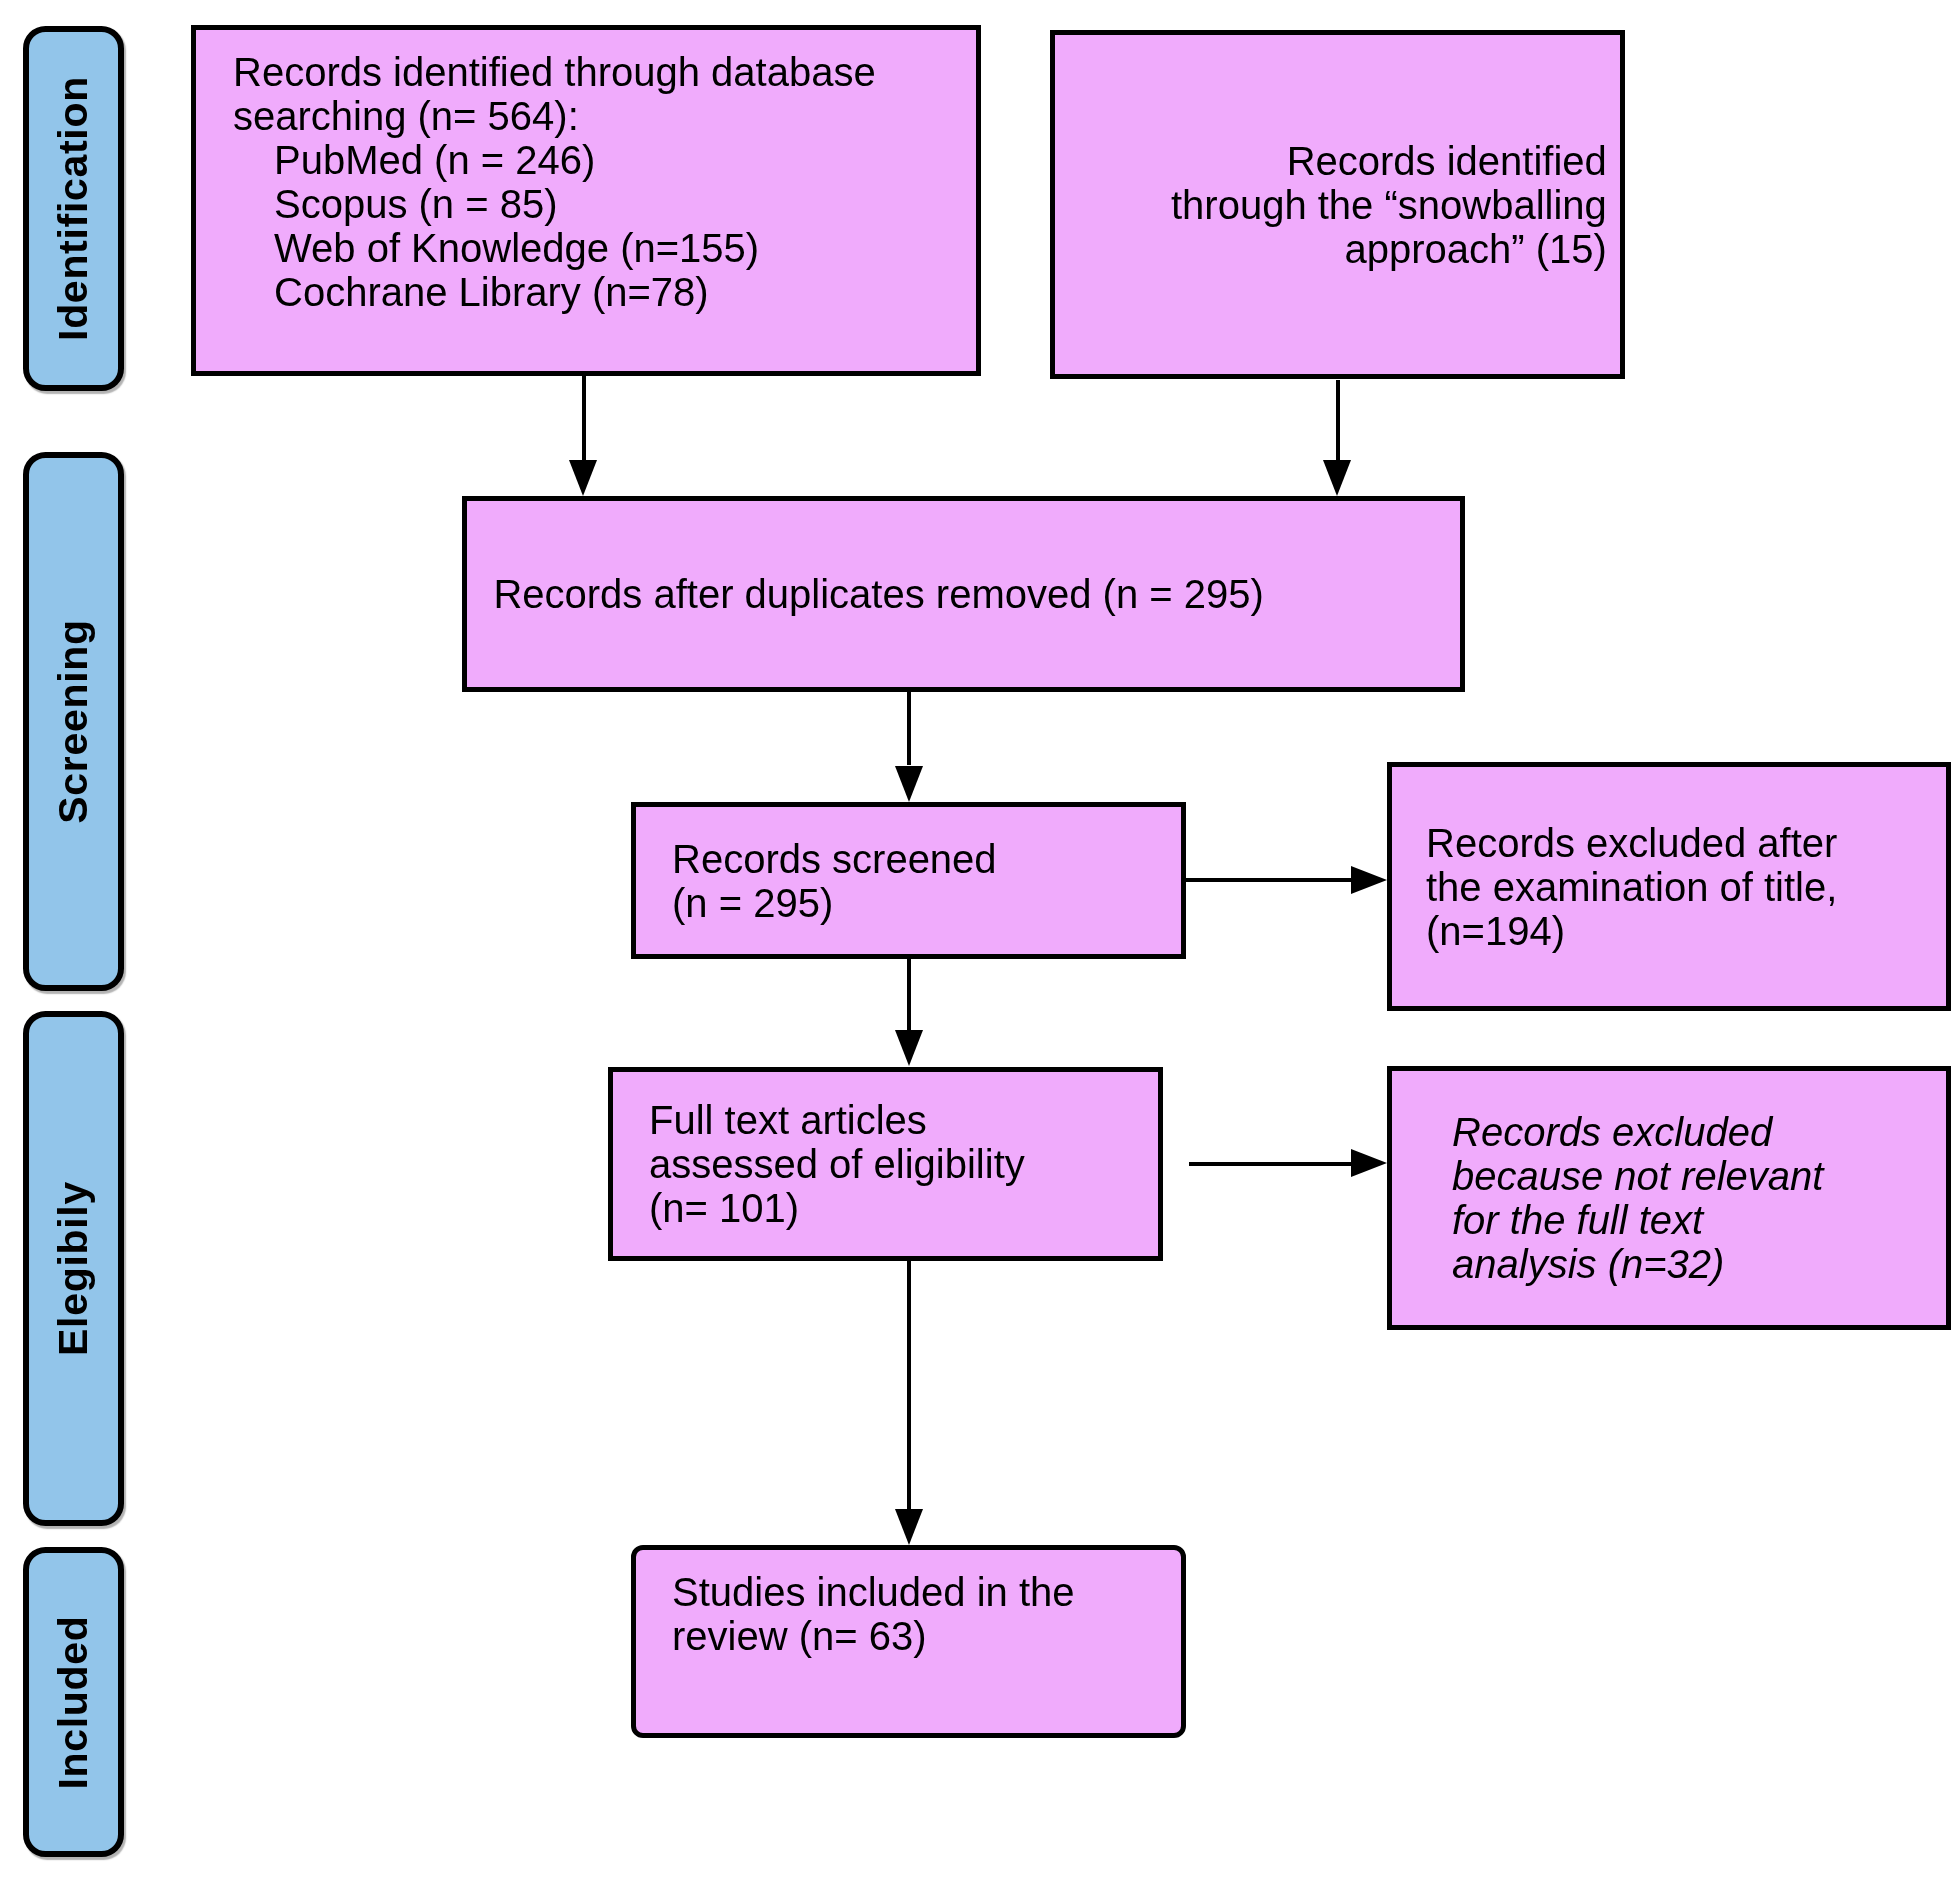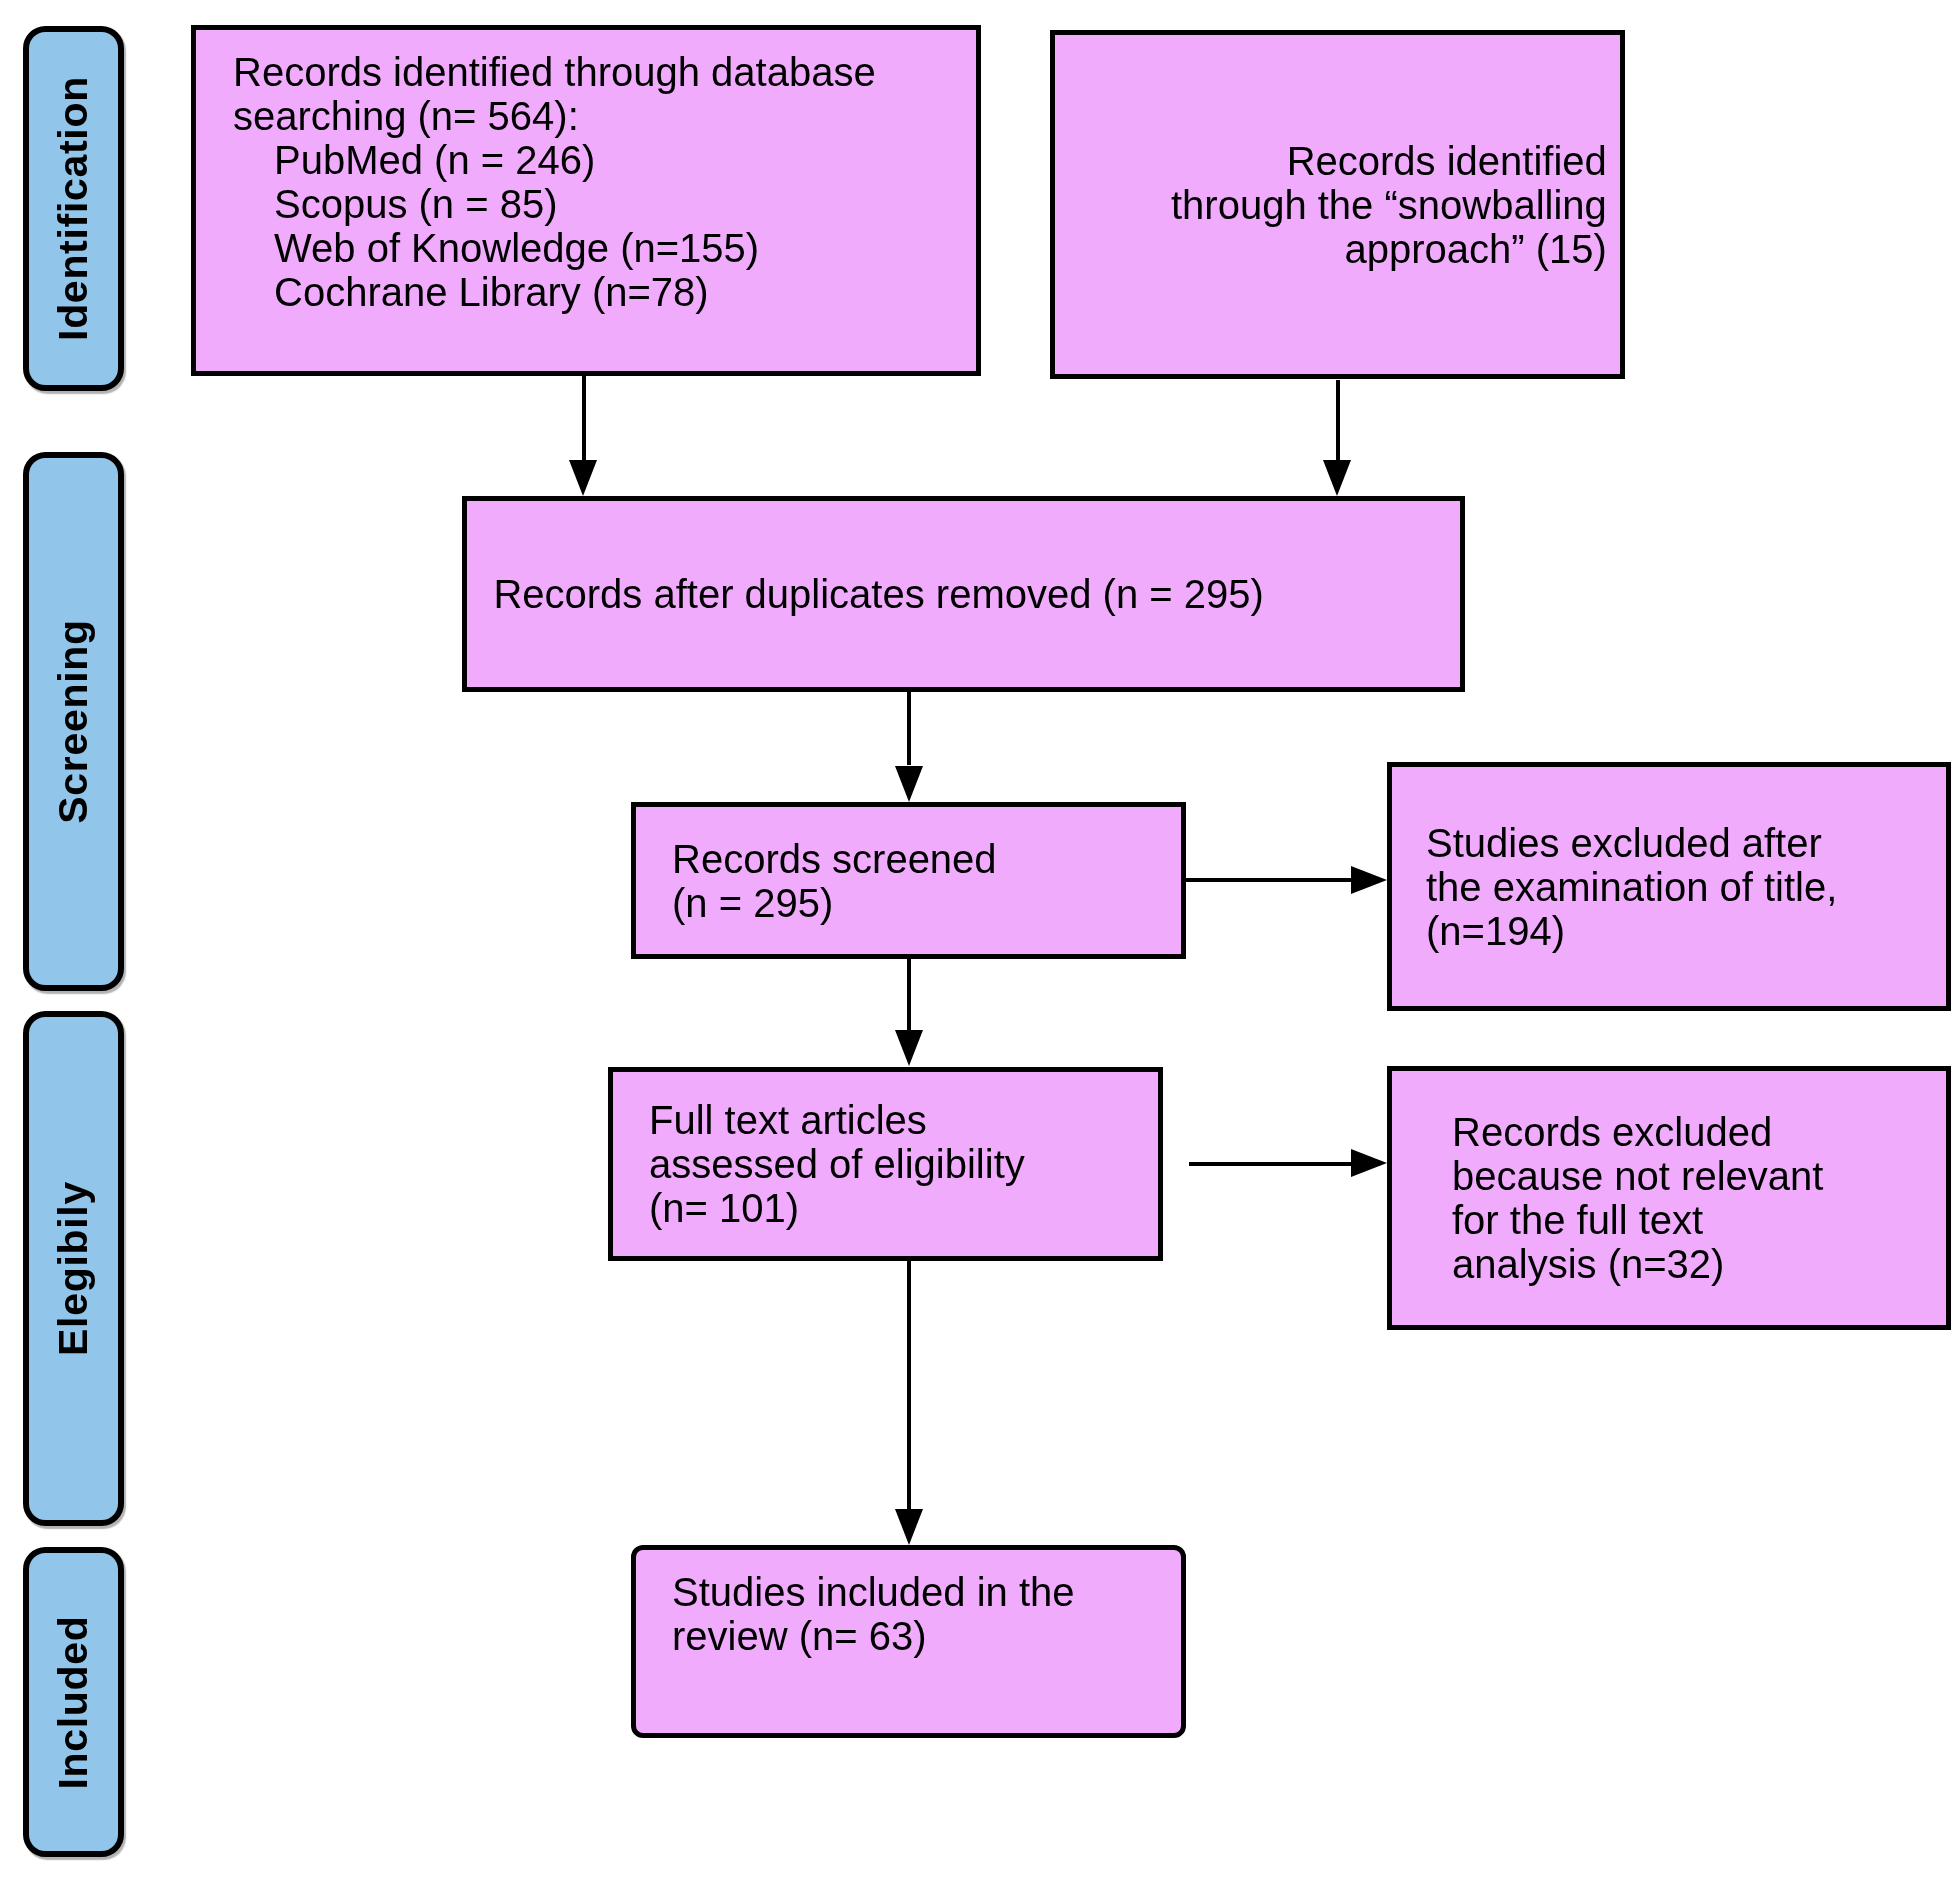--- a/index.html
+++ b/index.html
@@ -124,36 +124,36 @@
 
   <div class="fbox" style="left:631px; top:802px; width:555px; height:157px;">
     <div class="inner" style="padding:0 13.2px 0 36px;">
       <div>Records screened</div>
       <div>(n = 295)</div>
     </div>
   </div>
 
   <div class="fbox" style="left:1387px; top:762px; width:564px; height:249px;">
     <div class="inner" style="padding:0 13.2px 0 34px;">
-      <div>Studies excluded after</div>
+      <div>Records excluded after</div>
       <div>the examination of title,</div>
       <div>(n=194)</div>
     </div>
   </div>
 
   <div class="fbox" style="left:608px; top:1067px; width:555px; height:194px;">
     <div class="inner" style="padding:0 13.2px 0 36px;">
       <div>Full text articles</div>
       <div>assessed of eligibility</div>
       <div>(n= 101)</div>
     </div>
   </div>
 
   <div class="fbox" style="left:1387px; top:1066px; width:564px; height:264px;">
-    <div class="inner" style="padding:0 13.2px 0 60px;">
+    <div class="inner" style="padding:0 13.2px 0 60px;font-style:italic;">
       <div>Records excluded</div>
       <div>because not relevant</div>
       <div>for the full text</div>
       <div>analysis (n=32)</div>
     </div>
   </div>
 
   <div class="fbox" style="left:631px; top:1545px; width:555px; height:193px;border-radius:12px;">
     <div class="inner top" style="padding:20px 13.2px 0 36px;">
       <div>Studies included in the</div>

